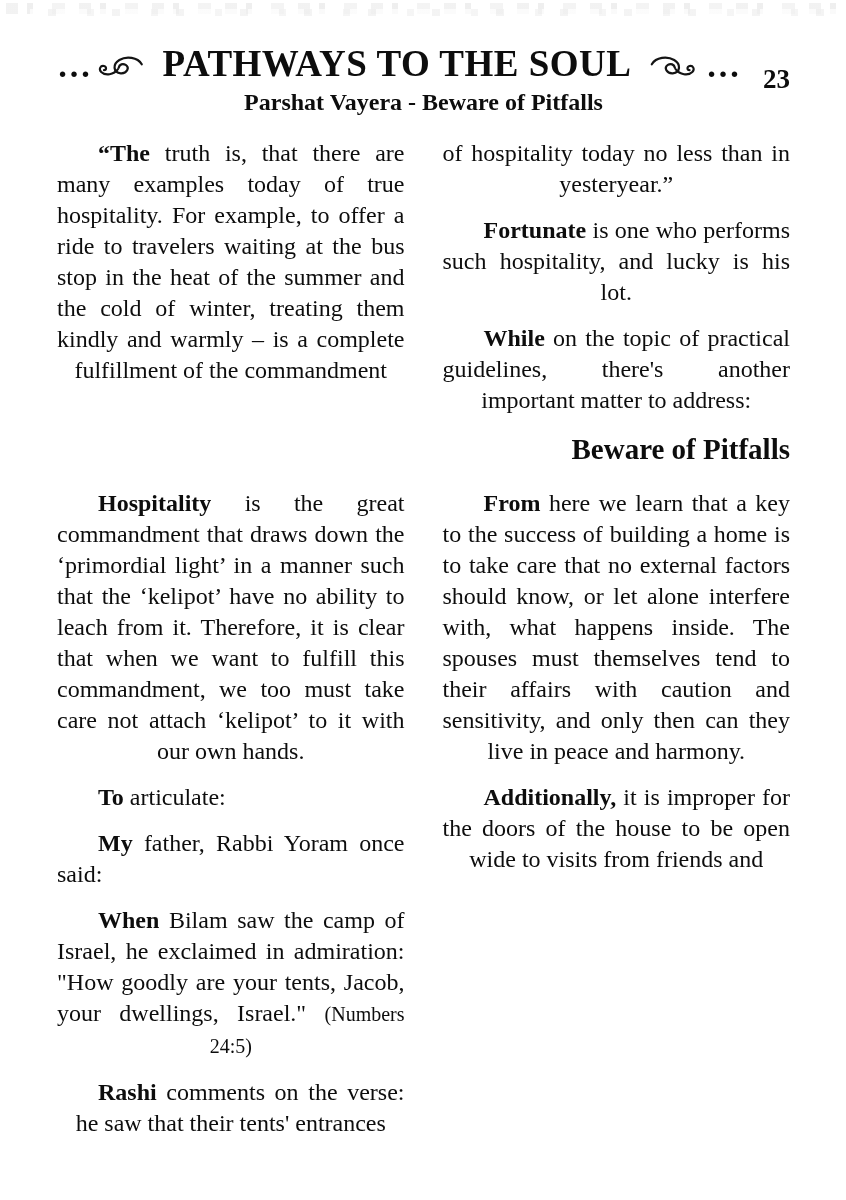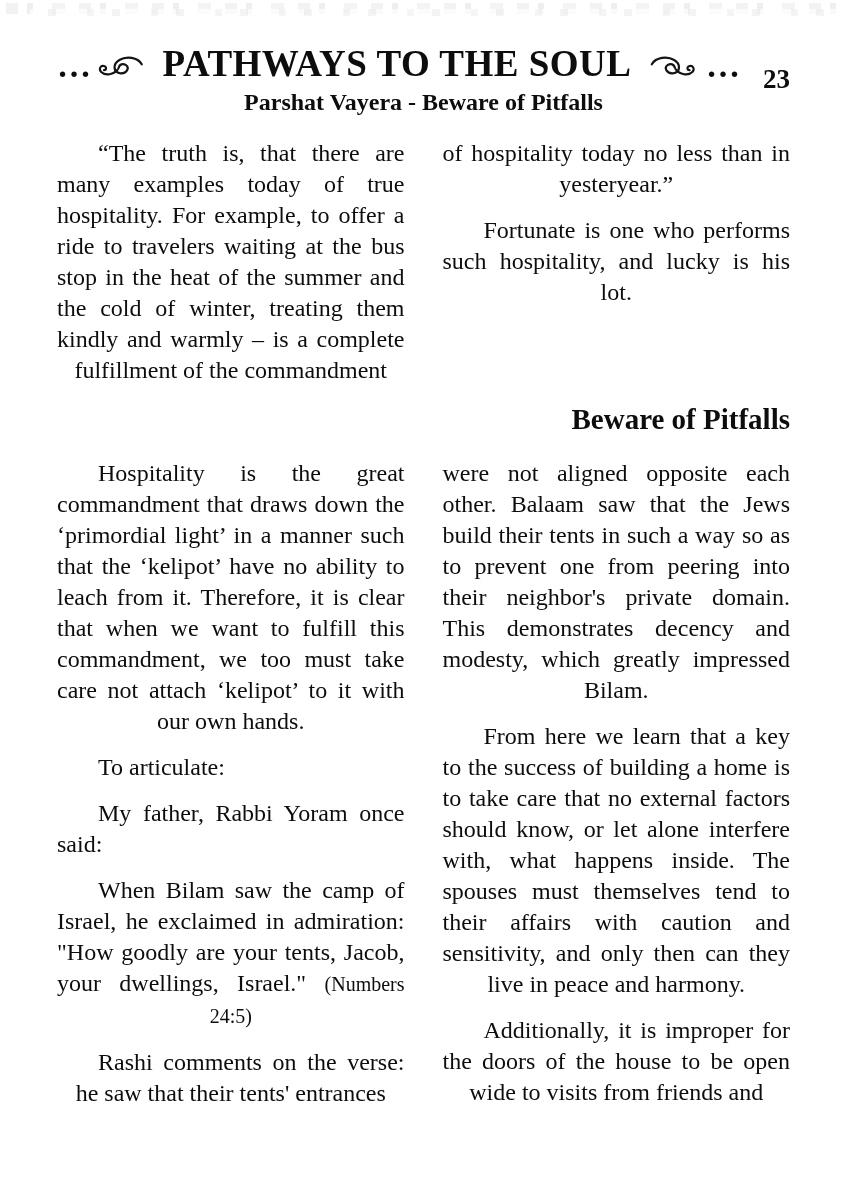--- a/index.html
+++ b/index.html
@@ -66,21 +66,21 @@
   }
   p.para {
     margin: 0 0 15px 0;
     text-align: justify;
     text-align-last: center;
     text-indent: 41px;
   }
   p.para:last-child { margin-bottom: 0; }
   p.noindent { text-indent: 0; }
   p.last-left { text-align-last: left; }
-  .lead { font-weight: normal; }
+  .lead { font-weight: bold; }
   .cite { font-size: 20px; }
 
   .section-heading {
     text-align: right;
     font-size: 29px;
     font-weight: bold;
     margin: 17px 0 12px 0;
   }
 
   
@@ -122,33 +122,33 @@
 
   <div class="subtitle">Parshat Vayera - Beware of Pitfalls</div>
 
   <div class="cols">
     <div class="col">
       <p class="para"><span class="lead">“The</span> <span>truth is, that there are many examples today of true hospitality. For example, to offer a ride to travelers waiting at the bus stop in the heat of the summer and the cold of winter, treating them kindly and warmly – is a complete fulfillment of the commandment</span></p>
     </div>
     <div class="col">
       <p class="para noindent"><span>of hospitality today no less than in yesteryear.”</span></p>
       <p class="para"><span class="lead">Fortunate</span> <span>is one who performs such hospitality, and lucky is his lot.</span></p>
+      <p class="para"><span class="lead">While</span> <span>on the topic of practical guidelines, there's another important matter to address:</span></p>
     </div>
   </div>
 
   <h2 class="section-heading">Beware of Pitfalls</h2>
 
   <div class="cols">
     <div class="col">
       <p class="para"><span class="lead">Hospitality</span> <span>is the great commandment that draws down the ‘primordial light’ in a manner such that the ‘kelipot’ have no ability to leach from it. Therefore, it is clear that when we want to fulfill this commandment, we too must take care not attach ‘kelipot’ to it with our own hands.</span></p>
       <p class="para last-left"><span class="lead">To</span> <span>articulate:</span></p>
       <p class="para last-left"><span class="lead">My</span> <span>father, Rabbi Yoram once said:</span></p>
       <p class="para"><span class="lead">When</span> <span>Bilam saw the camp of Israel, he exclaimed in admiration: "How goodly are your tents, Jacob, your dwellings, Israel."</span> <span class="cite">(Numbers 24:5)</span></p>
       <p class="para"><span class="lead">Rashi</span> <span>comments on the verse: he saw that their tents' entrances</span></p>
     </div>
     <div class="col">
-      <p class="para noindent"><span>were not aligned opposite each other. Balaam saw that the Jews build their tents in such a way so as to prevent one from peering into their neighbor's private domain. This demonstrates decency and modesty, which greatly impressed Bilam.</span></p>
       <p class="para"><span class="lead">From</span> <span>here we learn that a key to the success of building a home is to take care that no external factors should know, or let alone interfere with, what happens inside. The spouses must themselves tend to their affairs with caution and sensitivity, and only then can they live in peace and harmony.</span></p>
       <p class="para"><span class="lead">Additionally,</span> <span>it is improper for the doors of the house to be open wide to visits from friends and</span></p>
     </div>
   </div>
 
 </div>
 
 </body></html>

